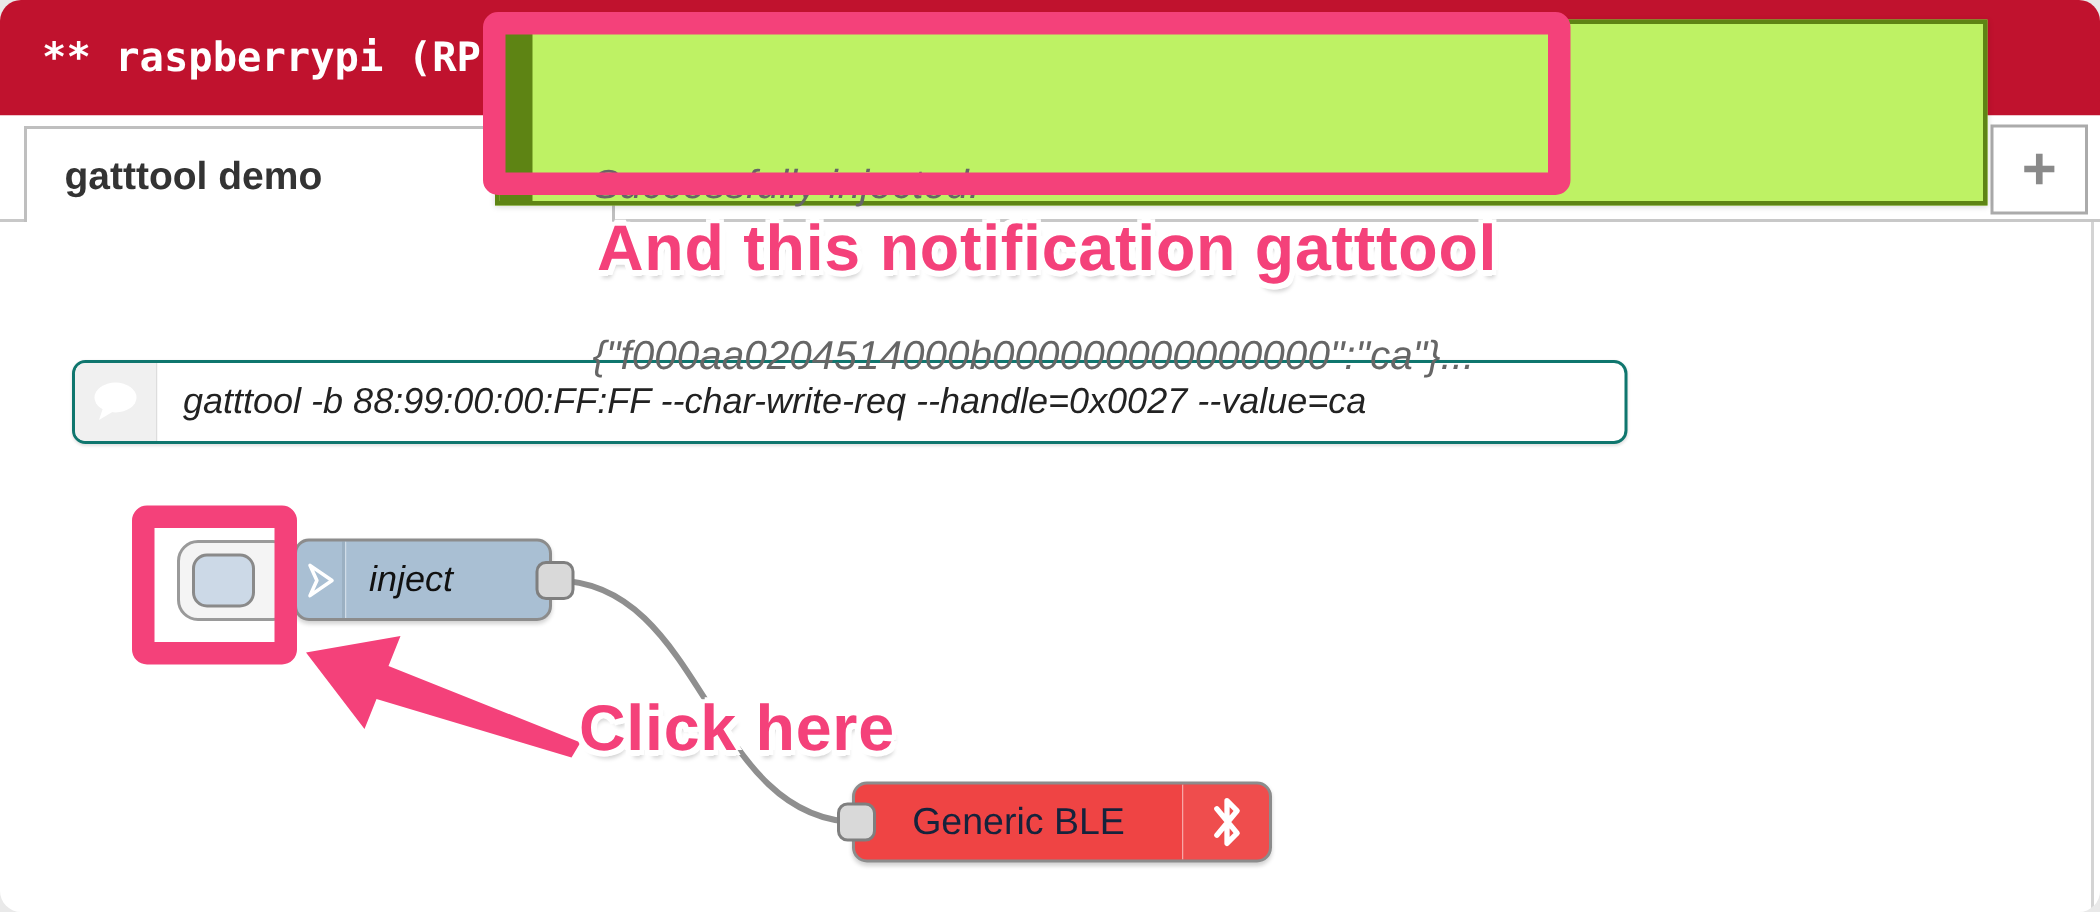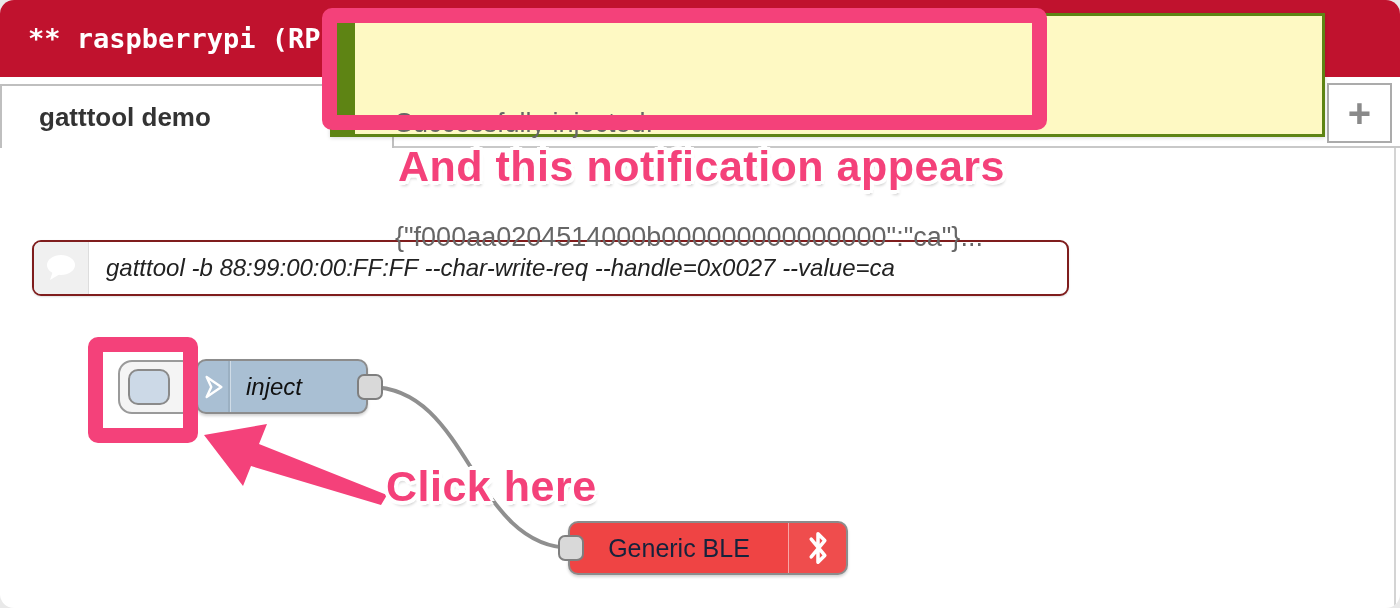--- a/index.html
+++ b/index.html
@@ -20,40 +20,40 @@
     font-family:"DejaVu Sans Mono", monospace;
     font-weight:bold; font-size:27px; color:#ffffff; white-space:pre;
   }
 
   
   .tabbar {
     position:absolute; left:0; top:77px; width:1400px; height:71px;
     background:#ffffff; border-bottom:2px solid #c8c8c8;
   }
   .tab {
-    position:absolute; left:0; top:7px; width:394px; height:64px;
+    position:absolute; left:16px; top:7px; width:394px; height:64px;
     background:#ffffff; border:2px solid #bfbfbf; border-bottom:none;
-    display:flex; align-items:center; padding-left:37px;
+    display:flex; align-items:center; padding-left:25px;
     font-size:26px; font-weight:bold; color:#333333;
   }
   .tab-add {
     position:absolute; left:1327px; top:6px; width:65px; height:60px;
     background:#ffffff; border:2px solid #ababab;
     display:flex; align-items:center; justify-content:center;
     font-size:40px; font-weight:bold; color:#8a8a8a; cursor:pointer;
   }
   .canvas-right-edge {
     position:absolute; left:1394px; top:148px; width:2px; height:460px;
     background:#d4d4d4;
   }
 
   
   .comment-node {
-    position:absolute; left:32px; top:240px; width:1037px; height:56px;
-    background:#ffffff; border:2px solid #7f1d1d; border-radius:9px;
+    position:absolute; left:48px; top:240px; width:1037px; height:56px;
+    background:#ffffff; border:2px solid #0f766e; border-radius:9px;
     box-shadow:0 1px 2px rgba(0,0,0,0.12);
     padding-left:28px;
   }
   .comment-icon-region {
     position:absolute; left:0; top:0; width:55px; height:52px;
     background:#f0f0f0; border-right:1px solid #dddddd;
     border-radius:7px 0 0 7px;
     display:flex; align-items:center; justify-content:center;
   }
   .comment-label {
@@ -111,22 +111,22 @@
     position:absolute; width:26px; height:26px;
     background:#d9d9d9; border:2px solid #7f7f7f; border-radius:7px;
     cursor:pointer;
   }
   .port-inject-out { left:357px; top:374px; }
   .port-ble-in  { left:558px; top:535px; }
 
   
   .notification {
     position:absolute; left:330px; top:13px; width:995px; height:124px;
-    background:#fef9c3; border:3px solid #5e8414;
-    box-shadow:0 1px 4px rgba(0,0,0,0.15); z-index:5;
+    background:#bef264; border:3px solid #5e8414;
+    box-shadow:0 1px 4px rgba(0,0,0,0.15); z-index:5;font-style:italic;
   }
   .notification-accent {
     position:absolute; left:0; top:0; width:22px; height:118px; background:#5e8414;
   }
   .notification-text {
     position:absolute; left:62px; top:12px;
     font-size:27px; color:#666666; line-height:38px; white-space:pre;
   }
 
   
@@ -212,16 +212,16 @@
     </div>
   </div>
 
   <div class="hl-box hl-box-notification"></div>
   <div class="hl-box hl-box-button"></div>
 
   <svg class="arrow-layer">
     <polygon points="204,435 267,424 259,444 387,495 381,505 251,466 243,486" fill="#f4417a"></polygon>
   </svg>
 
-  <div class="annotation-text annotation-notification">And this notification appears</div>
+  <div class="annotation-text annotation-notification">And this notification gatttool</div>
   <div class="annotation-text annotation-click">Click here</div>
 
 </div>
 
 </body></html>

